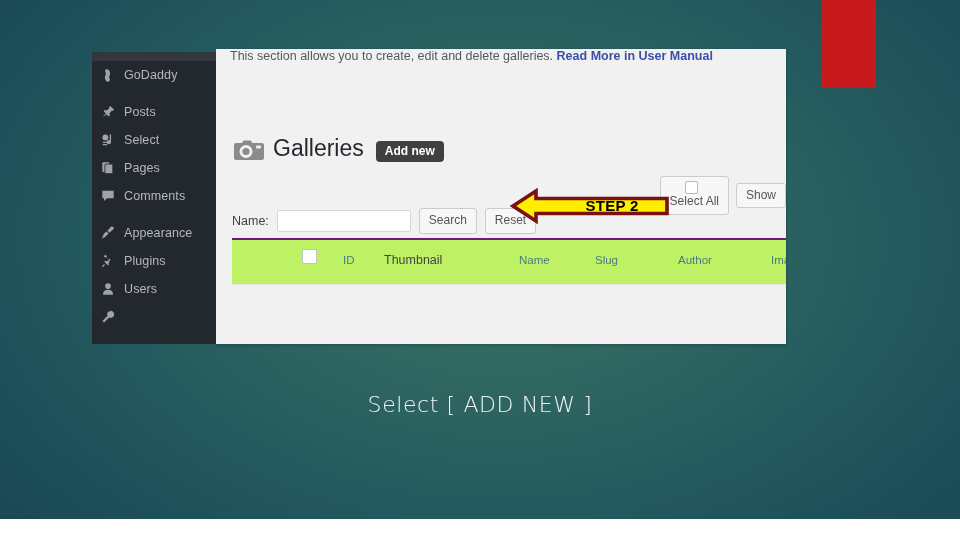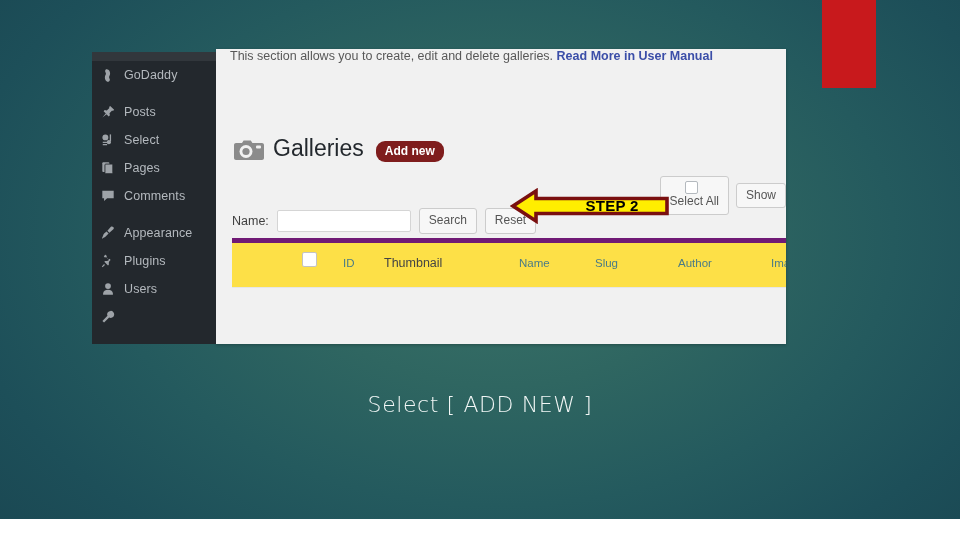--- a/index.html
+++ b/index.html
@@ -112,26 +112,26 @@
   .cam-icon { width: 30px; height: 24px; flex: none; }
   .cam-icon svg { width: 30px; height: 24px; fill: #8b8b8b; }
   .gal-title {
     font-size: 23px;
     color: #23282d;
     margin-left: 9px;
     font-weight: 400;
   }
   .addnew-btn {
     margin-left: 12px;
-    background: #7f1d1d;
+    background: #404040;
     color: #ffffff;
     font-size: 12px;
     font-weight: bold;
     padding: 4px 9px 5px 9px;
-    border-radius: 9px;
+    border-radius: 4px;
     line-height: 1;
     border: none;
     cursor: pointer;
     white-space: nowrap;
   }
 
   
   .tools-row {
     position: absolute;
     right: 0px;
@@ -186,22 +186,22 @@
   }
   .search-row .lt-btn { margin-left: 8px; }
 
   
   .gal-table {
     position: absolute;
     left: 16px;
     top: 189px;
     right: 0px;
     height: 44px;
-    background: #fde047;
-    border-top: 5px solid #701a75;
+    background: #bef264;
+    border-top: 2px solid #701a75;
     border-bottom: 1px solid #e6e6e6;
     overflow: hidden;
   }
   .th {
     position: absolute;
     top: 14px;
     font-size: 11.5px;
     color: #4a7b86;
     white-space: nowrap;
   }

